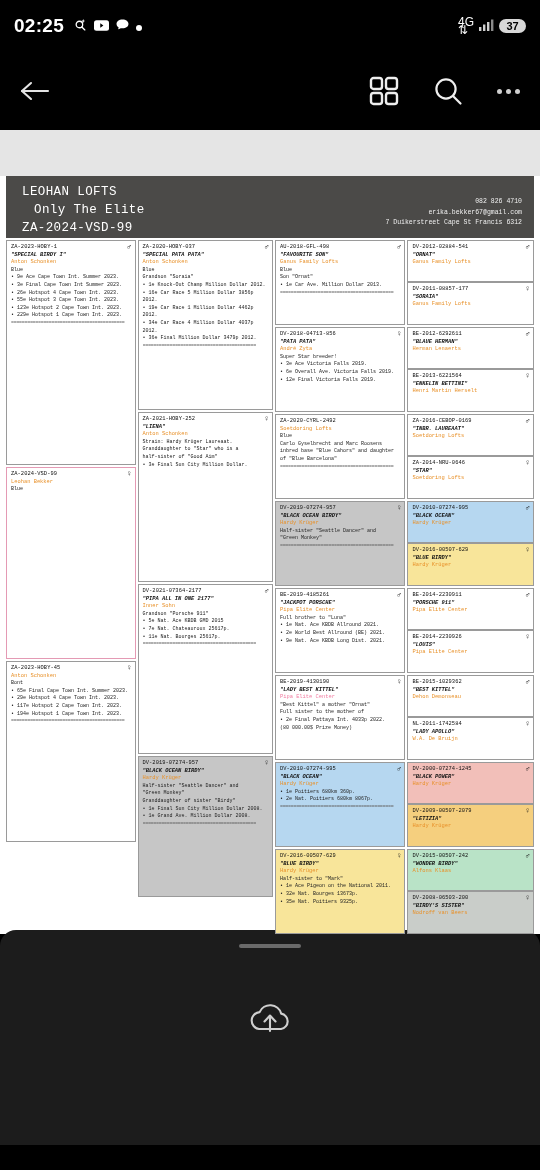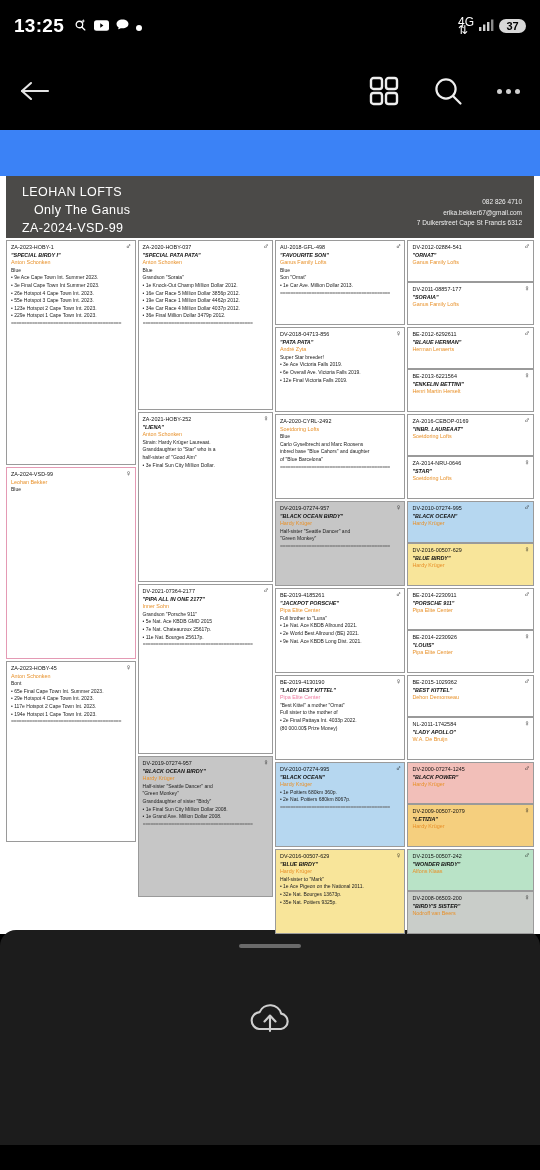--- a/index.html
+++ b/index.html
@@ -31,23 +31,24 @@
     padding: 0 20px; color: #e9e9e9;
   }
   .tb-spacer { flex: 1; }
   .tb-btn { display: flex; align-items: center; justify-content: center; }
   .tb-gap { width: 34px; }
   .dots { display: flex; gap: 4px; align-items: center; }
   .dots i { width: 5px; height: 5px; border-radius: 50%; background: #cfcfcf; display: block; }
 
   
   .page-wrap {
-    background: #3b82f6;
+    background: #e5e5e5;
     height: 800px;
     padding: 46px 0 0 0;
+    font-family: Liberation Mono, monospace;
   }
   .sheet { background: #fff; padding: 0 6px; }
 
   .doc-header {
     background: #4b4a48; color: #fff;
     height: 62px; display: flex; align-items: flex-start;
     justify-content: space-between; padding: 7px 12px 0 16px;
   }
   .dh-left { font-size: 12.5px; line-height: 18px; letter-spacing: .4px; font-weight: 400; }
   .dh-left .l2 { padding-left: 12px; }
@@ -101,21 +102,21 @@
   .up-icon { margin-top: 52px; }
   .navbar {
     height: 80px; display: flex; align-items: center; justify-content: space-around;
     background: #000;
   }
 </style>
 </head>
 <body>
 
 <div class="statusbar">
-  <span class="sb-time">13:25</span>
+  <span class="sb-time">02:25</span>
   <span class="sb-left-icons">
     <span>
       <svg width="13" height="13" viewBox="0 0 24 24">
           <circle cx="10" cy="12" r="6" fill="none" stroke="#fff" stroke-width="2.4"></circle>
           <path d="M14.5 16.5 L20 22" stroke="#fff" stroke-width="2.4" stroke-linecap="round"></path>
           <path d="M17 2l1 2.5L20.5 5.5 18 6.5 17 9 16 6.5 13.5 5.5 16 4.5z" fill="#fff"></path>
         </svg>
     </span>
     <span>
       <svg width="15" height="11" viewBox="0 0 24 17">
@@ -182,21 +183,21 @@
       <i></i>
     </span>
 </div>
 
 <div class="page-wrap">
   <div class="sheet">
 
     <div class="doc-header">
       <div class="dh-left">
         <div>LEOHAN LOFTS</div>
-        <div class="l2">Only The Ganus</div>
+        <div class="l2">Only The Elite</div>
         <div>ZA-2024-VSD-99</div>
       </div>
       <div class="dh-right">
         <div>082 826 4710</div>
         <div>erika.bekker67@gmail.com</div>
         <div>7 Duikerstreet Cape St Francis 6312</div>
       </div>
     </div>
 
     <div class="ped">

